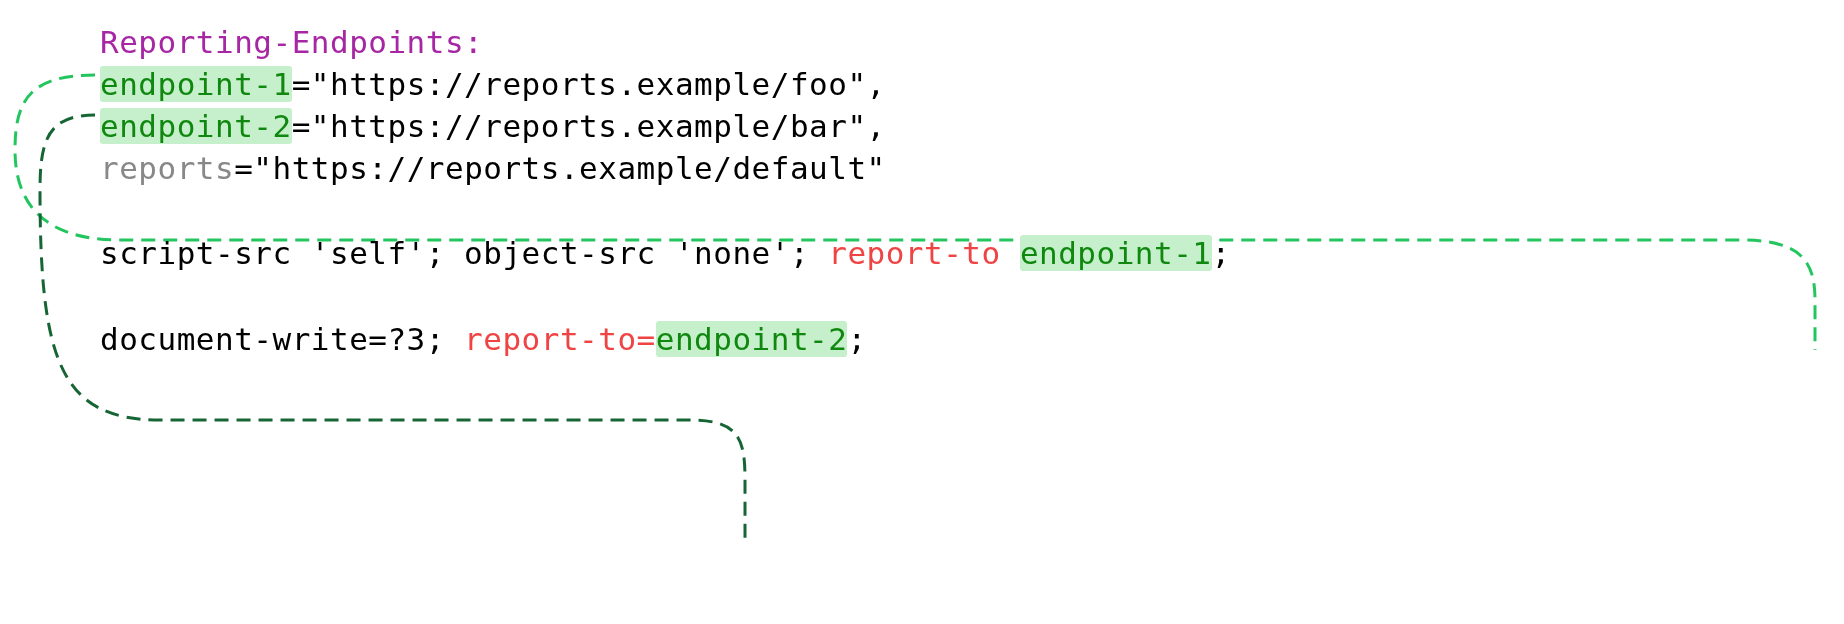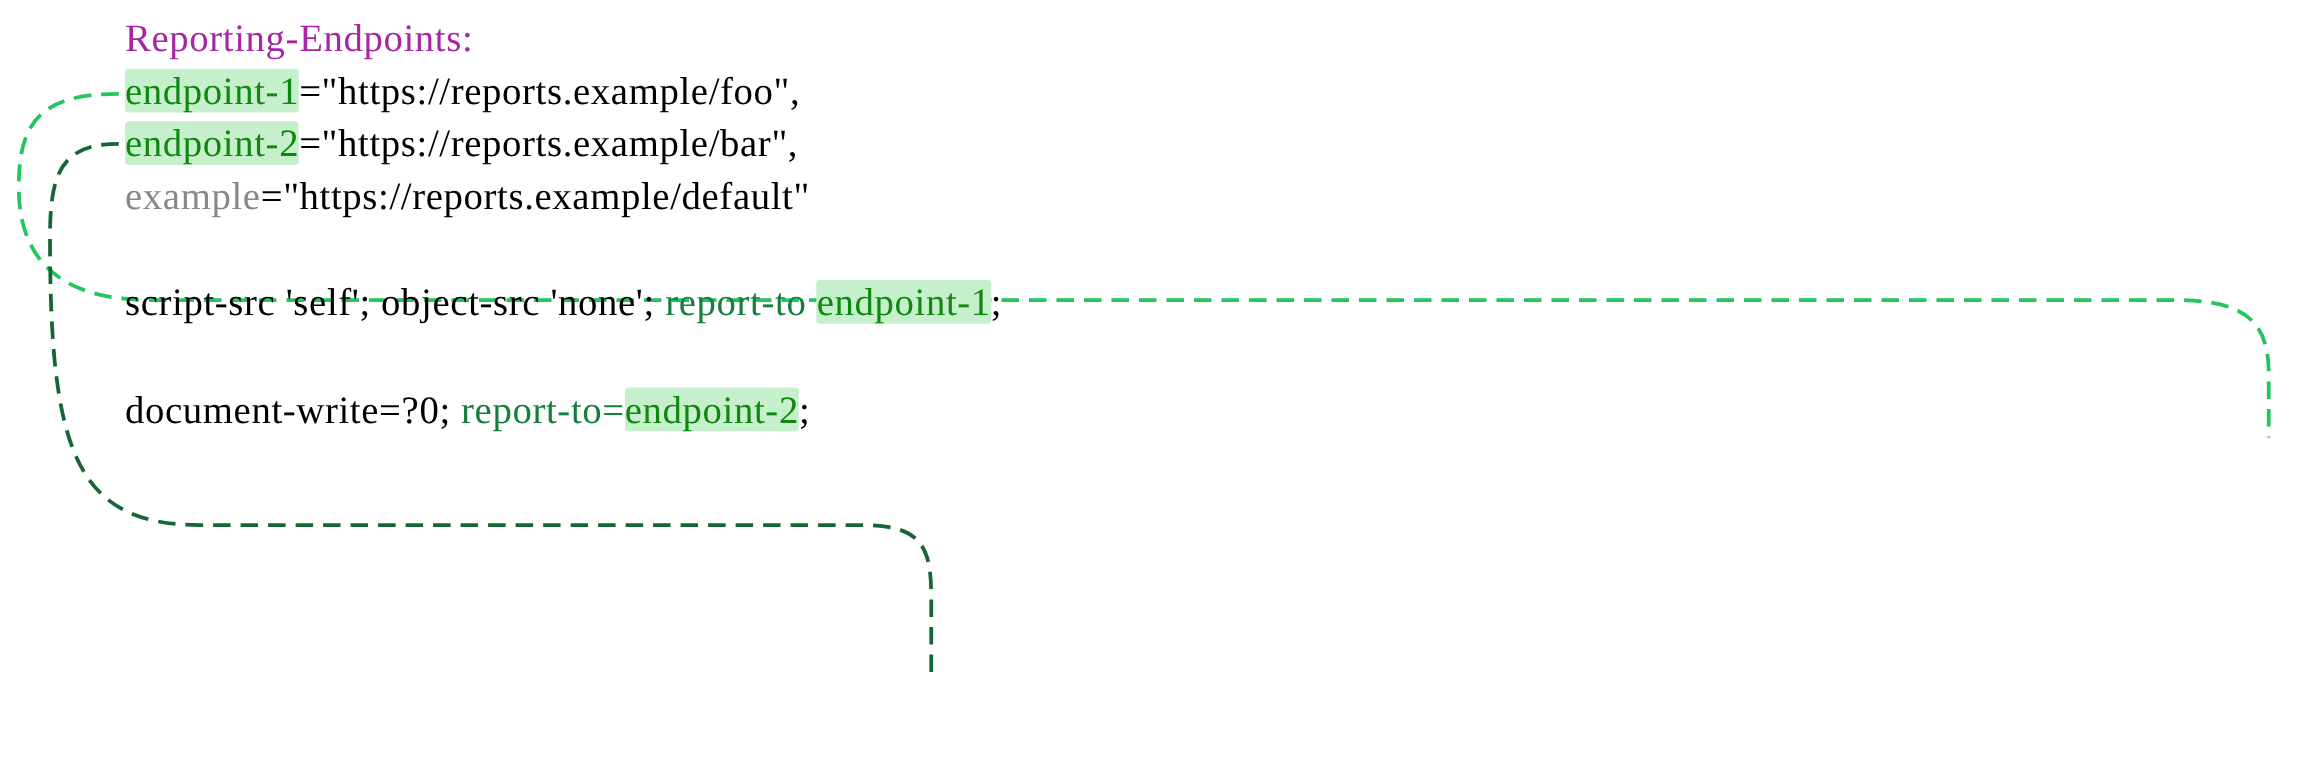--- a/index.html
+++ b/index.html
@@ -14,43 +14,42 @@
       background: #fff;
       color: #000;
       width: 1844px;
       height: 624px;
       position: relative;
       letter-spacing: 0.5px;
     }
     .container {
       position: absolute;
       left: 100px;
-      top: 10px;
-      font-family: Liberation Serif, serif;
+      top: 22px;
     }
     .header-name {
       color: #a626a4;
     }
     .endpoint-key {
       background: #c5f0cb;
       color: #108810;
       border-radius: 3px;
       display: inline;
     }
     .endpoint-ref {
       background: #c5f0cb;
       color: #108810;
       border-radius: 3px;
       display: inline;
     }
     .default-key {
       color: #888;
     }
     .report-to {
-      color: #15803d;
+      color: #ef4444;
     }
     .block {
       margin-bottom: 44px;
     }
     .block:last-child {
       margin-bottom: 0;
     }
     .line {
       white-space: nowrap;
     }
@@ -89,29 +88,29 @@
     <div class="line">
       <span class="header-name">Reporting-Endpoints:</span>
     </div>
     <div class="line">
       <span class="endpoint-key">endpoint-1</span><span>=</span><span>"https://reports.example/foo"</span><span>,</span>
     </div>
     <div class="line">
       <span class="endpoint-key">endpoint-2</span><span>=</span><span>"https://reports.example/bar"</span><span>,</span>
     </div>
     <div class="line">
-      <span class="default-key">example</span><span>=</span><span>"https://reports.example/default"</span><span></span>
+      <span class="default-key">reports</span><span>=</span><span>"https://reports.example/default"</span><span></span>
     </div>
   </div>
 
   <div class="block">
     <div class="line">
       <span>script-src 'self'; object-src 'none'; </span><span class="report-to">report-to</span><span> </span><span class="endpoint-ref">endpoint-1</span><span>;</span>
     </div>
   </div>
 
   <div class="block">
     <div class="line">
-      <span>document-write=?0; </span><span class="report-to">report-to=</span><span class="endpoint-ref">endpoint-2</span><span>;</span>
+      <span>document-write=?3; </span><span class="report-to">report-to=</span><span class="endpoint-ref">endpoint-2</span><span>;</span>
     </div>
   </div>
 
 </div>
 
 </body></html>

